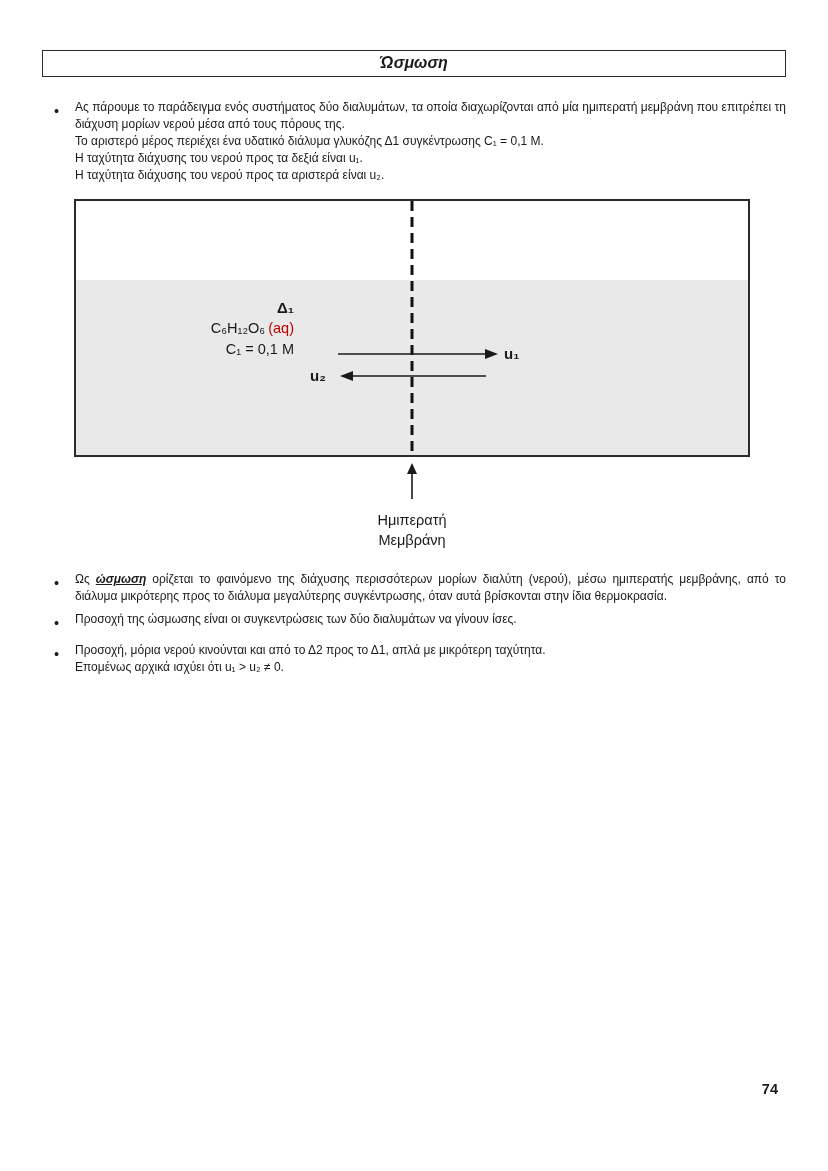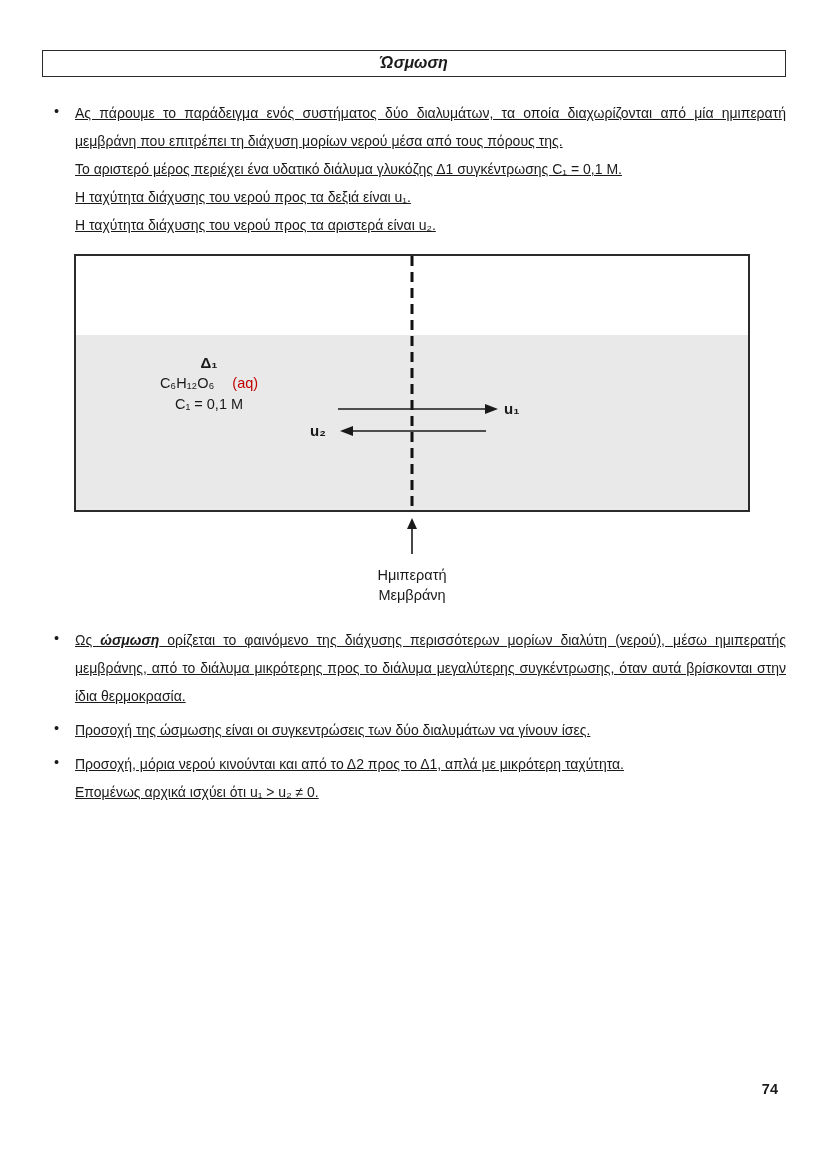--- a/index.html
+++ b/index.html
@@ -27,44 +27,44 @@
   .title { font-weight: bold; font-style: italic; font-size: 16px; }
 
   .bullets { margin-top: 22px; }
   .bullets2 { margin-top: 26px; }
   .bullet-item { display: flex; margin-bottom: 6px; }
   .bullet-marker {
     width: 33px; padding-left: 12px;
     font-size: 14.5px; line-height: 24.5px;
     flex: 0 0 33px;
   }
-  .bullet-body { flex: 1; font-size: 14px; line-height: 28px; text-decoration: underline; }
+  .bullet-body { flex: 1; font-size: 12px; line-height: 17px; }
   .bullet-body p { margin: 0; }
   p.just { text-align: justify; }
   .term { font-weight: bold; font-style: italic; text-decoration: underline; }
 
   
   .diagram-wrap { position: relative; margin-left: 32px; margin-top: 15px; width: 676px; }
   .vessel {
     position: relative; width: 676px; height: 258px;
     border: 2px solid #2b2b2b; background: #ffffff;
   }
   .liquid {
     position: absolute; left: 0; right: 0; top: 79px; bottom: 0;
     background: #e9e9e9;
   }
   .vessel-svg { position: absolute; left: 0; top: 0; display: block; }
   .sol {
-    position: absolute; text-align: center;
+    position: absolute; text-align: right;
     font-size: 14.5px; line-height: 21px; width: 170px;
   }
   .sol-left  { left: 48px;  top: 96px; }
   .sol-right { left: 486px; top: 96px; }
   .sol-name  { font-weight: bold; font-size: 15px; }
-  .aq { color: #c00000; margin-left: 18px; }
+  .aq { color: #c00000; margin-left: 3px; }
   .u-label { position: absolute; font-weight: bold; font-size: 15px; line-height: 22px; }
   .u1 { left: 428px; top: 142px; }
   .u2 { left: 234px; top: 164px; }
 
   .caption { position: relative; height: 88px; }
   .caption-arrow { position: absolute; left: calc(50% - 8px); top: 6px; }
   .caption-text {
     position: absolute; left: calc(50% - 80px); top: 54px; width: 160px;
     text-align: center; font-size: 14.5px; line-height: 19.5px;
   }

